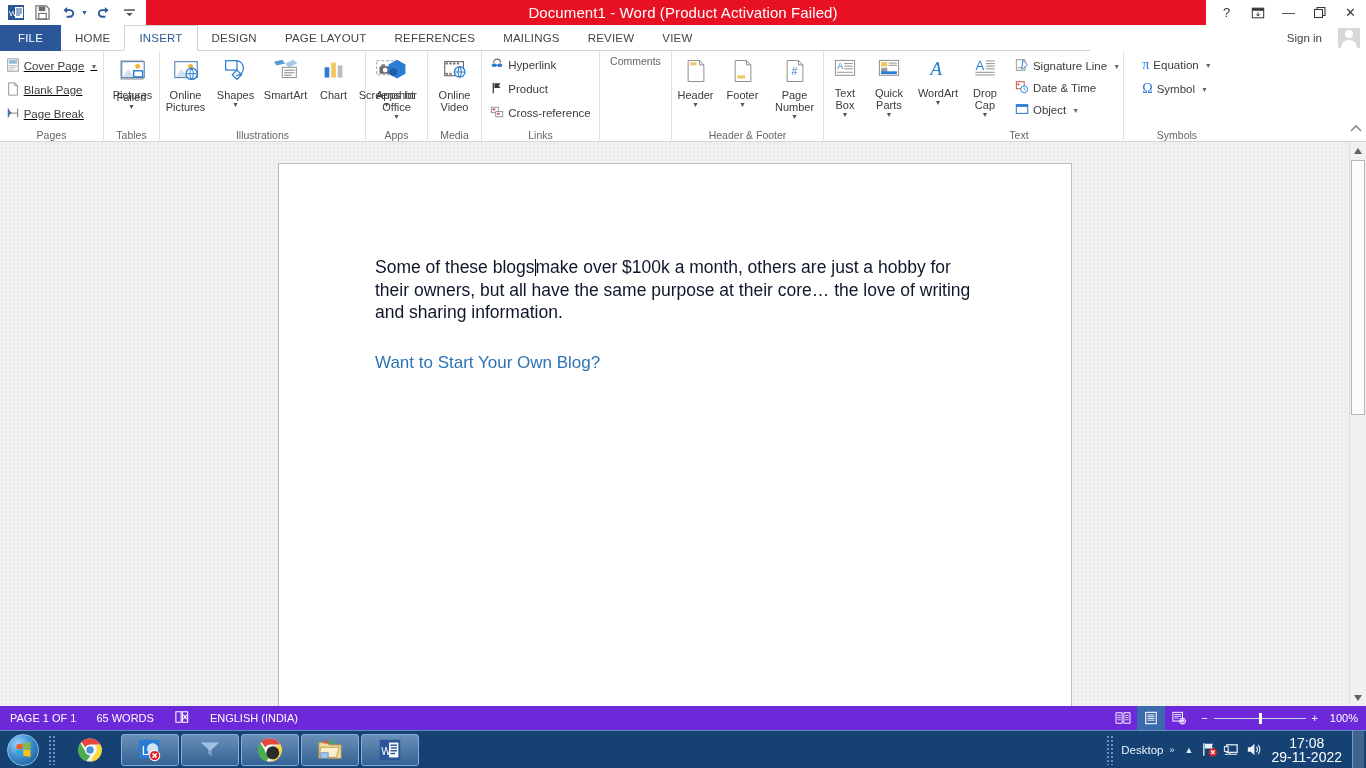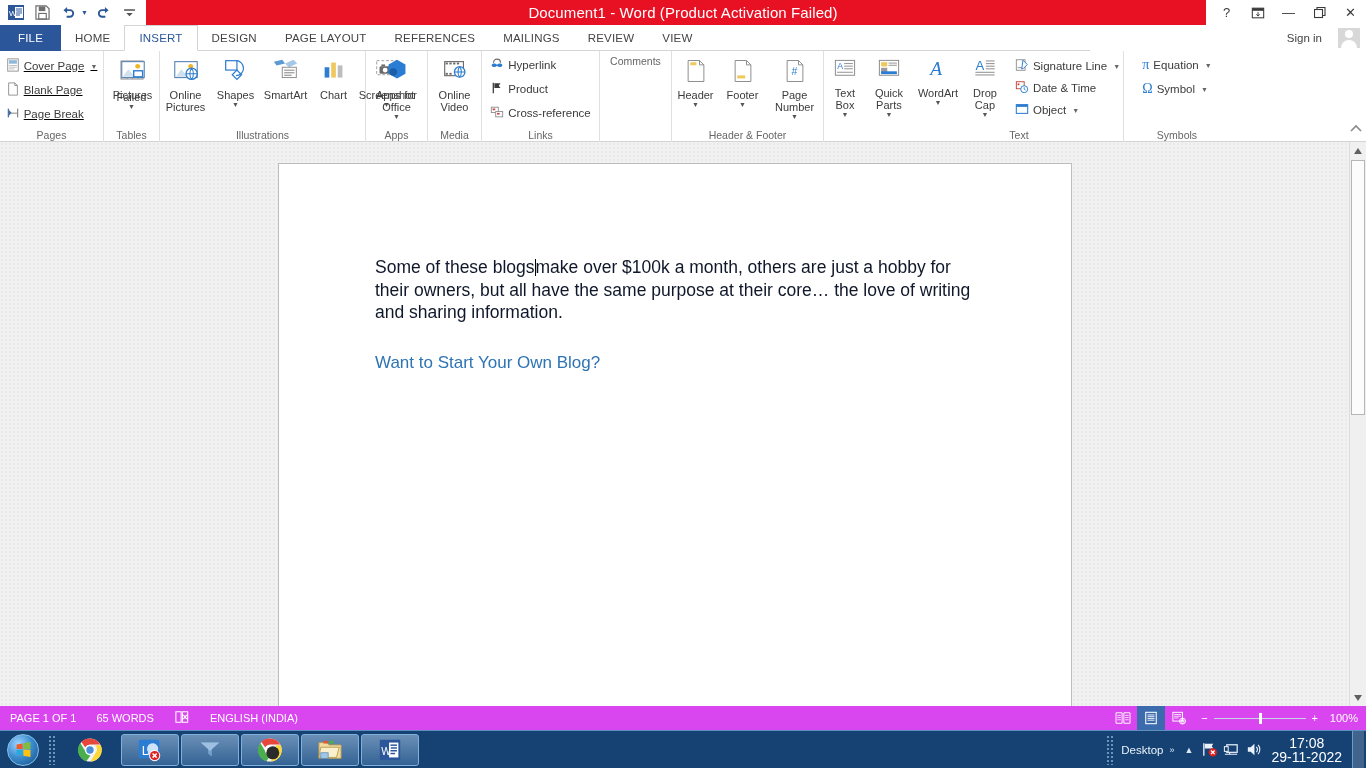--- a/index.html
+++ b/index.html
@@ -155,21 +155,21 @@
   }
   .sb-up { top: 0; } .sb-down { bottom: 0; }
   .sb-thumb {
     position: absolute; left: 1px; top: 18px; width: 14px; height: 255px;
     background: #fcfcfc; border: 1px solid #b6b6b6;
   }
 
   
   .statusbar {
     position: absolute; bottom: 38px; left: 0; width: 1366px; height: 24px;
-    background: #d946ef; color: #fff;
+    background: #6d28d9; color: #fff;
     display: flex; align-items: center; font-size: 11px;
   }
   .sb-item { padding: 0 10px; white-space: nowrap; cursor: default; }
   .sb-right { margin-left: auto; display: flex; align-items: center; gap: 0; }
   .viewbtn {
     width: 28px; height: 24px; display: flex; align-items: center;
     justify-content: center;
   }
   .viewbtn.sel { background: #3c6bad; }
   .zoomslider {

